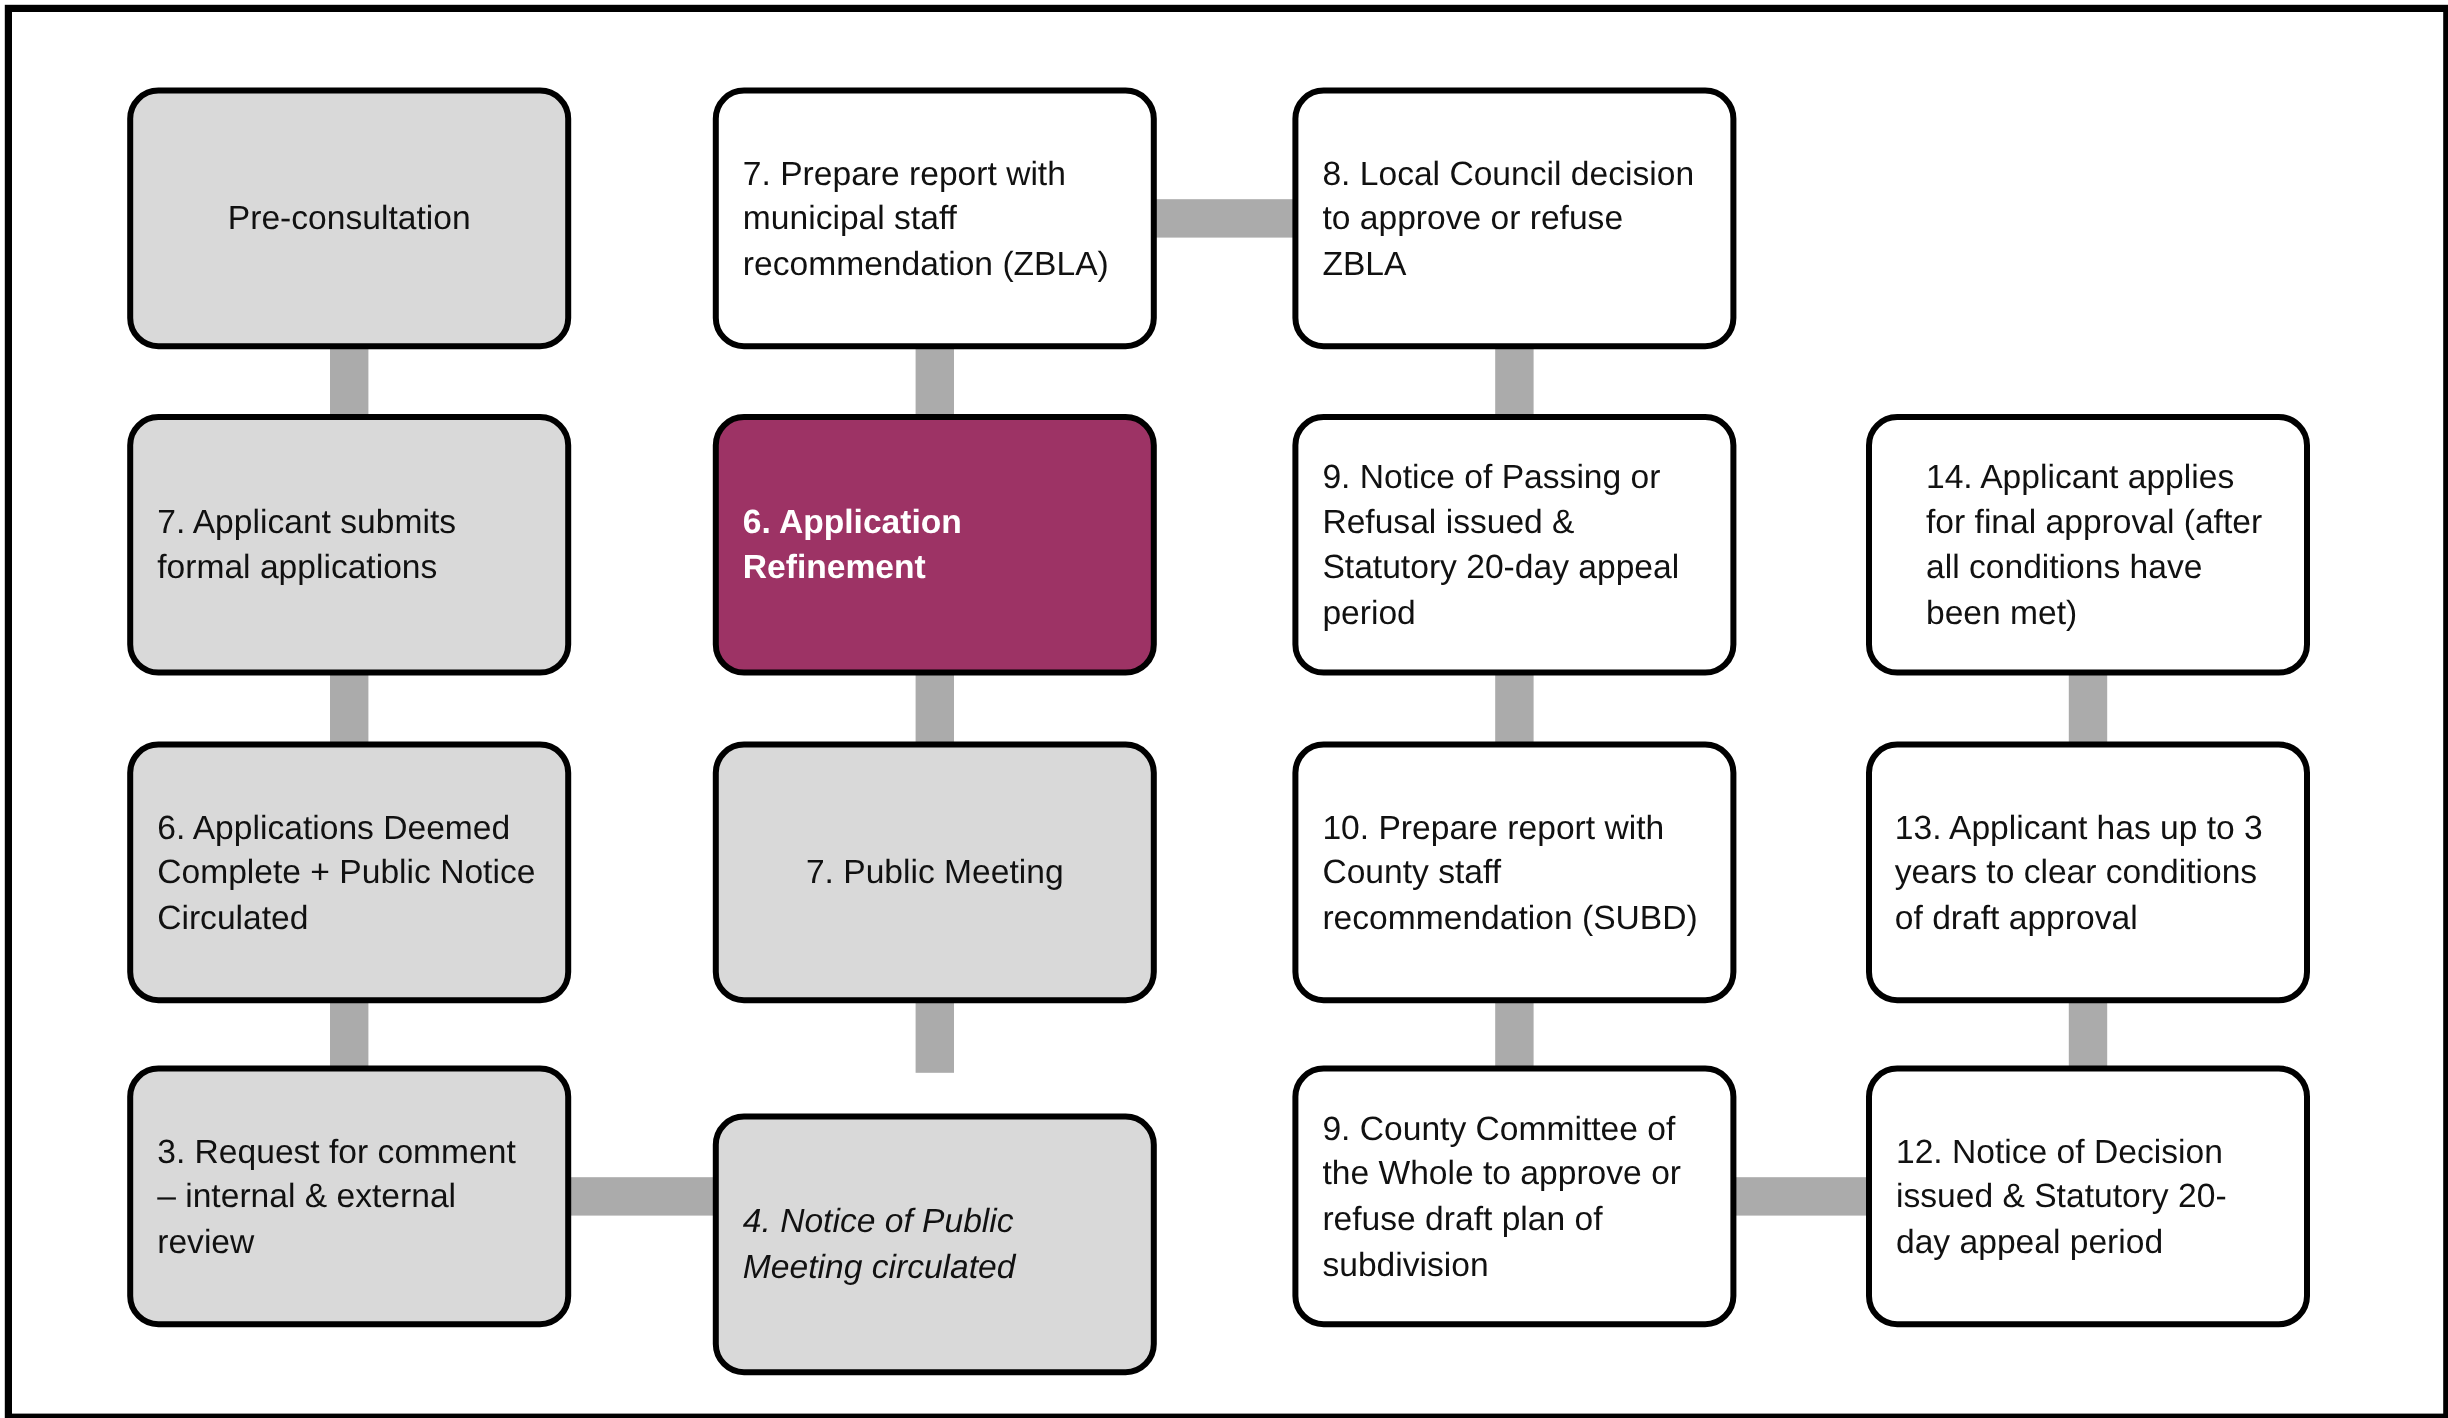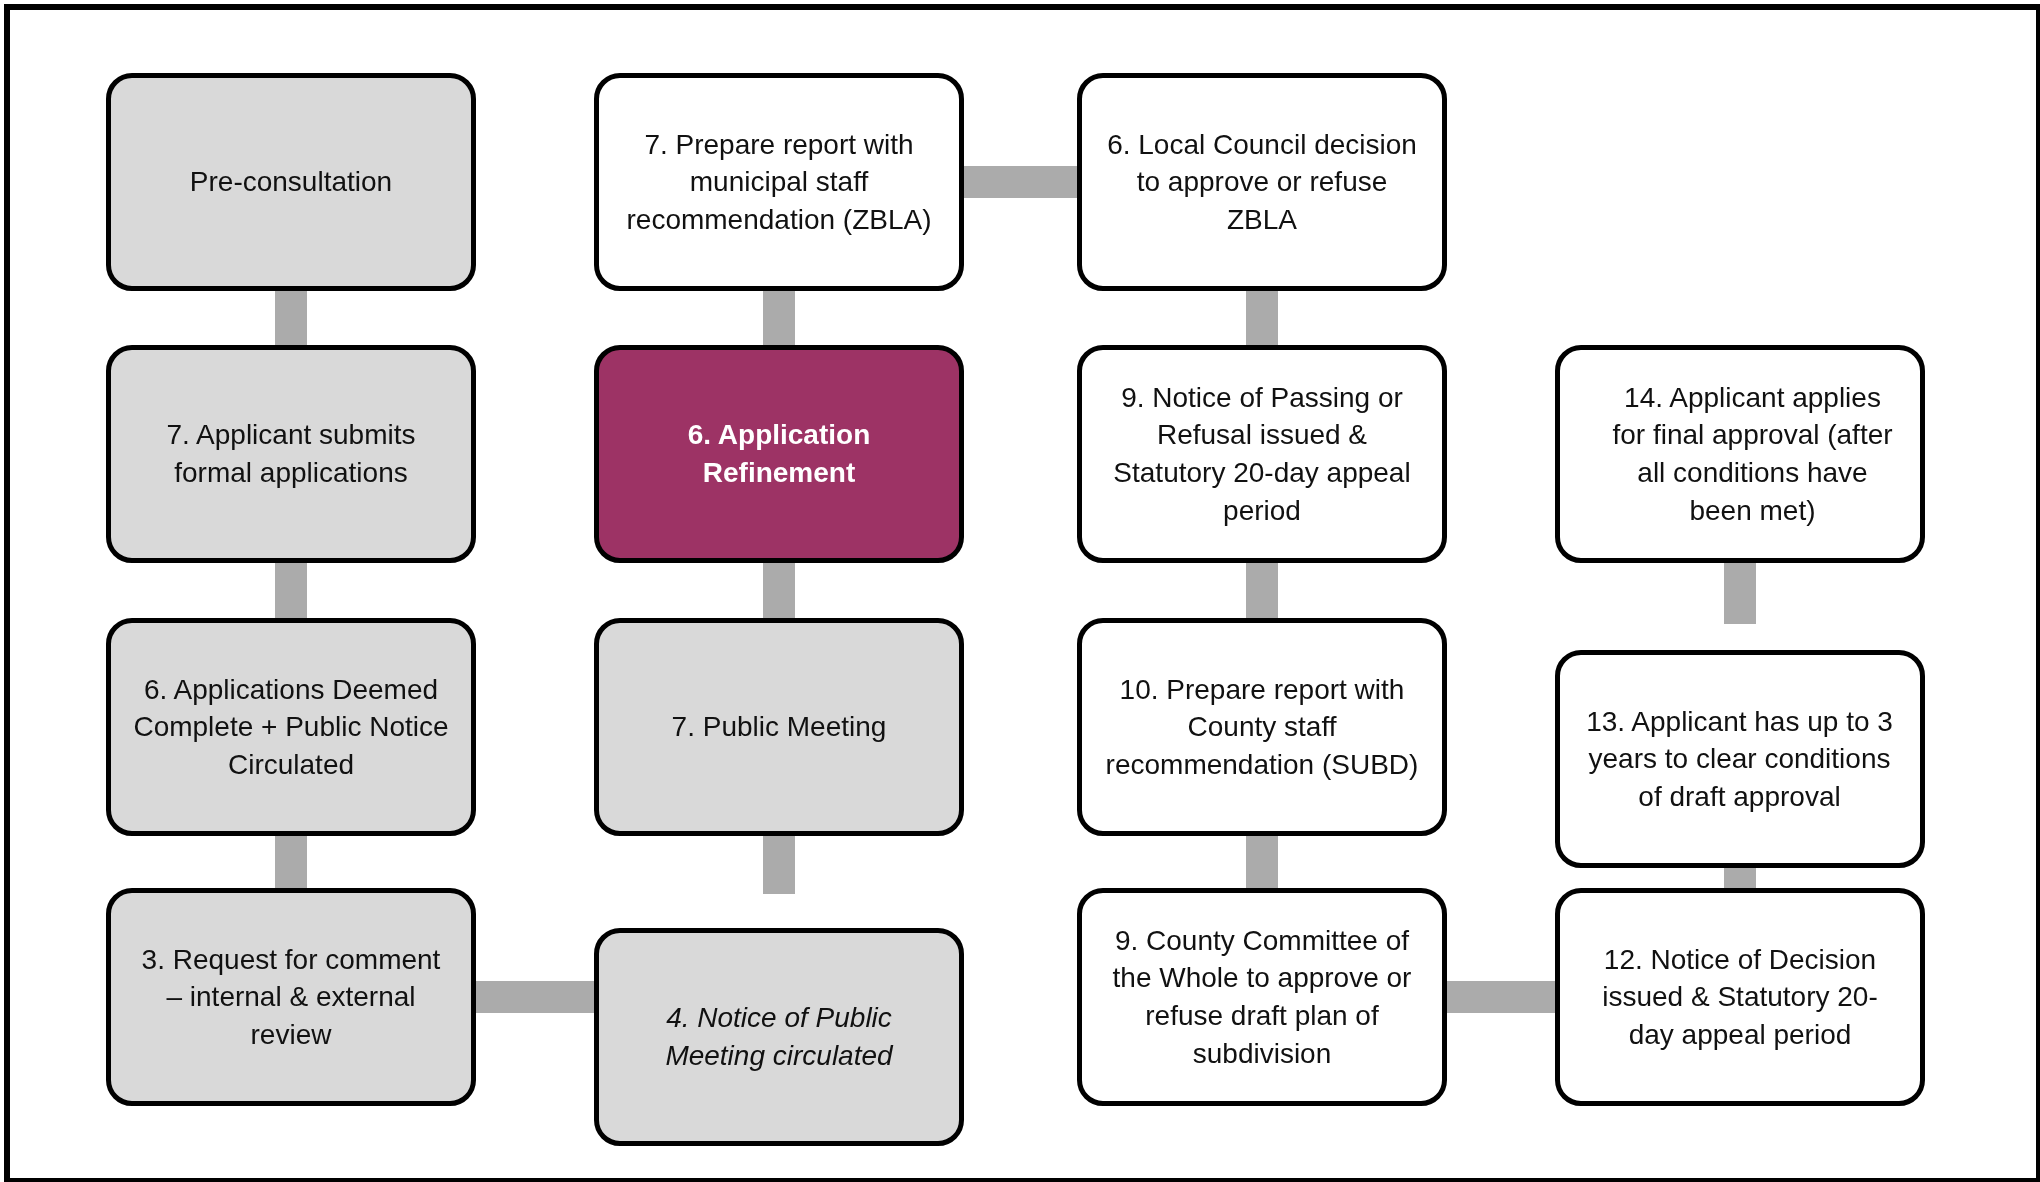--- a/index.html
+++ b/index.html
@@ -28,21 +28,21 @@
   .node {
     position: absolute;
     box-sizing: border-box;
     width: 370px;
     height: 218px;
     border: 5px solid var(--box_border, #000);
     border-radius: 26px;
     display: flex;
     align-items: center;
     justify-content: center;
-    text-align: center;
+    text-align: left;
     padding: 12px 20px;
     font-size: 28px;
     line-height: 1.34;
     color: var(--text, #111);
     z-index: 2;
   }
   .node.gray   { background: var(--gray_box, #d9d9d9); }
   .node.white  { background: var(--white_box, #ffffff); }
   .node.accent {
     background: var(--accent_box, #9d3365);
@@ -96,40 +96,40 @@
 
   <div class="node accent" style="left: 594px; top: 345px;">
     <span class="node-label">6. Application Refinement</span>
   </div>
 
   <div class="node white" style="left: 594px; top: 73px;">
     <span class="node-label">7. Prepare report with municipal staff recommendation (ZBLA)</span>
   </div>
 
   <div class="node white" style="left: 1077px; top: 73px;">
-    <span class="node-label">6. Local Council decision to approve or refuse ZBLA</span>
+    <span class="node-label">8. Local Council decision to approve or refuse ZBLA</span>
   </div>
 
   <div class="node white" style="left: 1077px; top: 345px;">
     <span class="node-label">9. Notice of Passing or Refusal issued &amp; Statutory 20-day appeal period</span>
   </div>
 
   <div class="node white" style="left: 1077px; top: 618px;">
     <span class="node-label">10. Prepare report with County staff recommendation (SUBD)</span>
   </div>
 
   <div class="node white" style="left: 1077px; top: 888px;">
     <span class="node-label">9. County Committee of the Whole to approve or refuse draft plan of subdivision</span>
   </div>
 
   <div class="node white" style="left: 1555px; top: 888px;">
     <span class="node-label">12. Notice of Decision issued &amp; Statutory 20-day appeal period</span>
   </div>
 
-  <div class="node white" style="left: 1555px; top: 650px; padding-left: 19px;">
+  <div class="node white" style="left: 1555px; top: 618px; padding-left: 19px;">
     <span class="node-label">13. Applicant has up to 3 years to clear conditions of draft approval</span>
   </div>
 
   <div class="node white" style="left: 1555px; top: 345px; padding-left: 45px;">
     <span class="node-label">14. Applicant applies for final approval (after all conditions have been met)</span>
   </div>
 </div>
 </div>
 
 </body></html>

